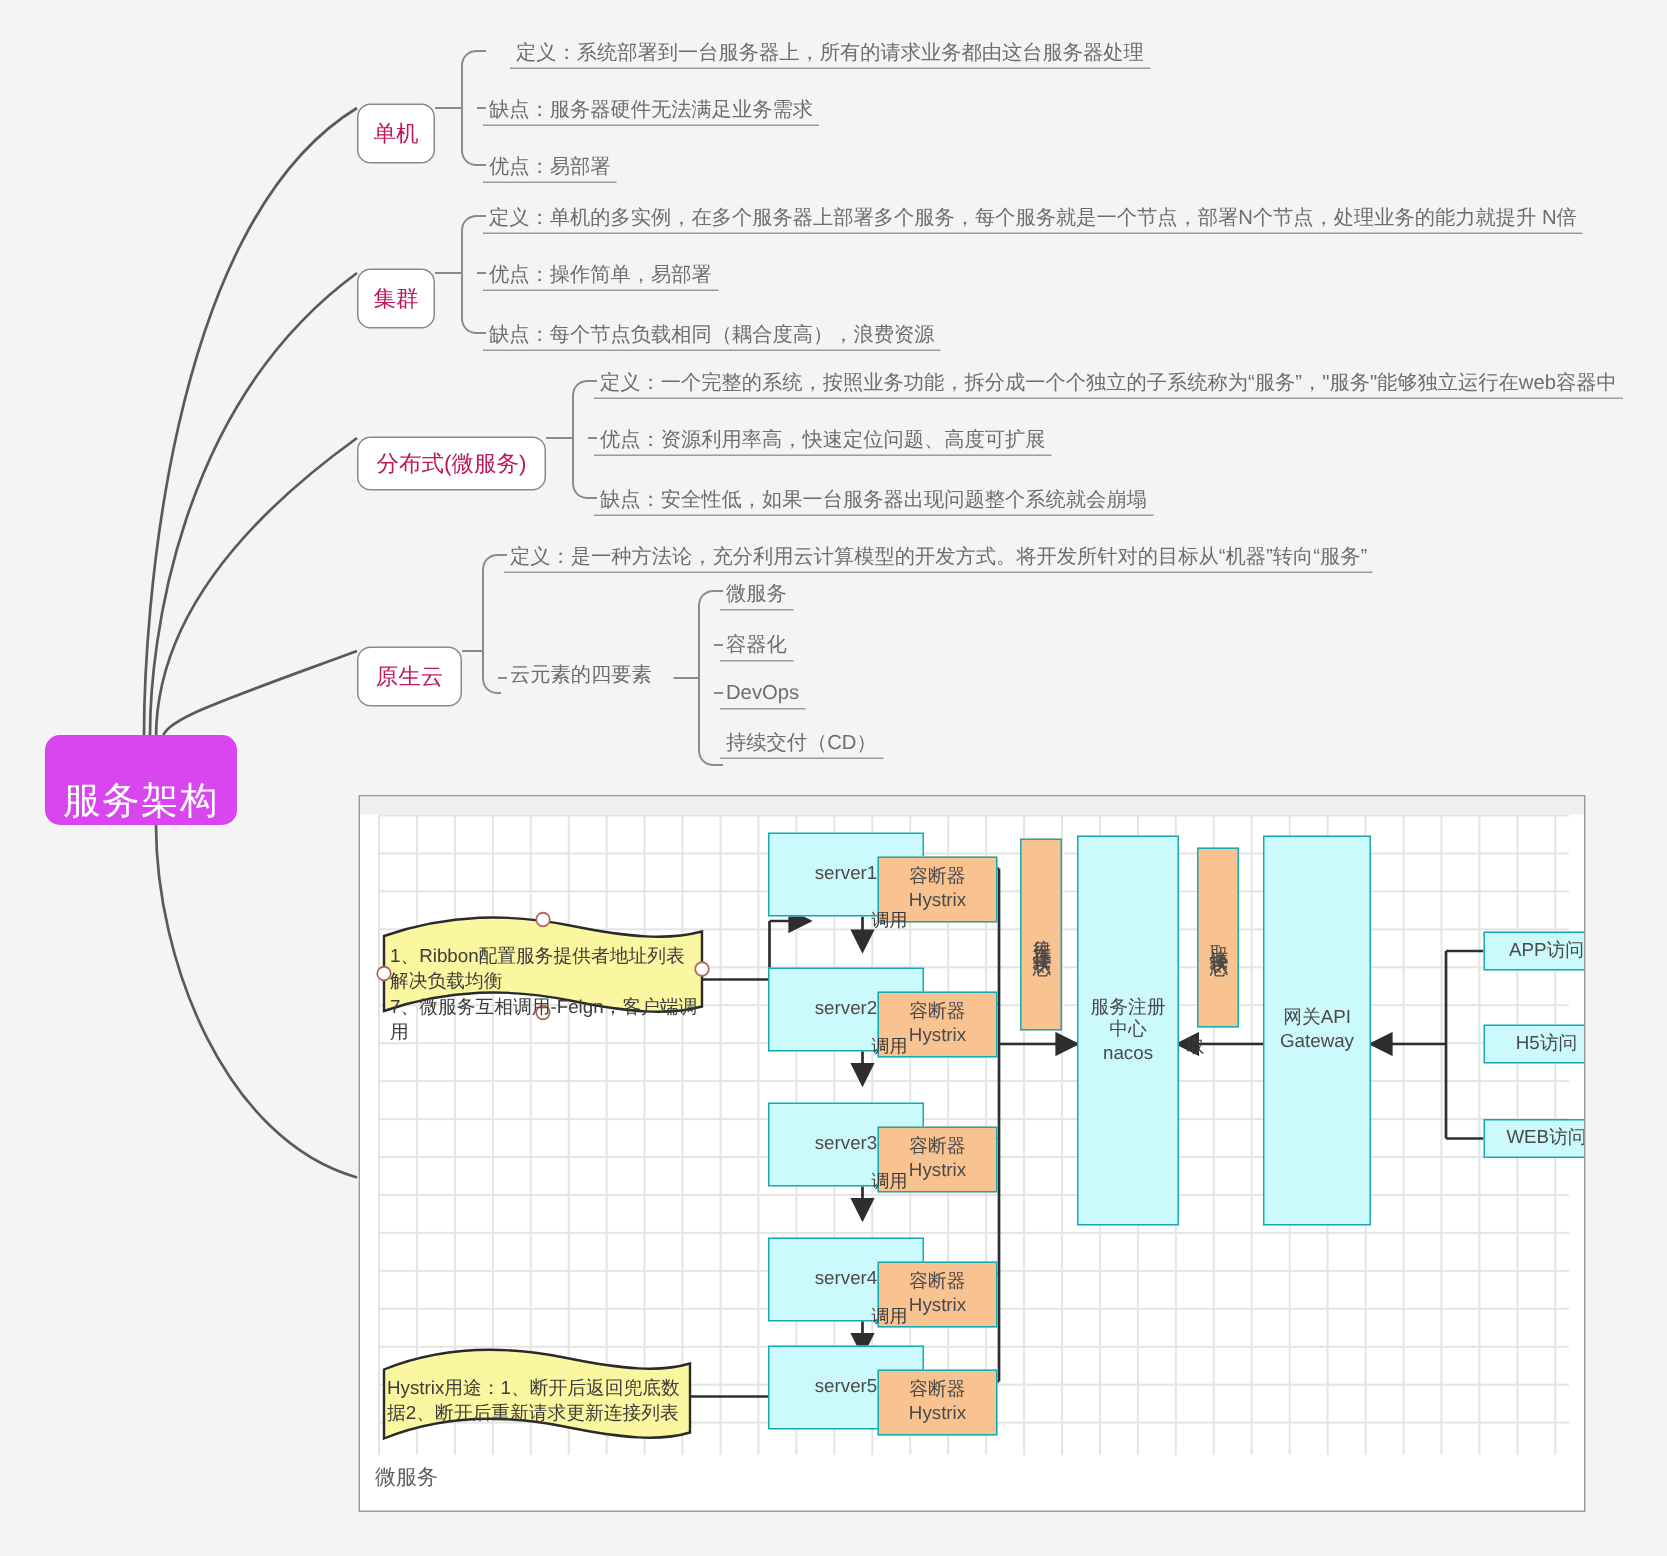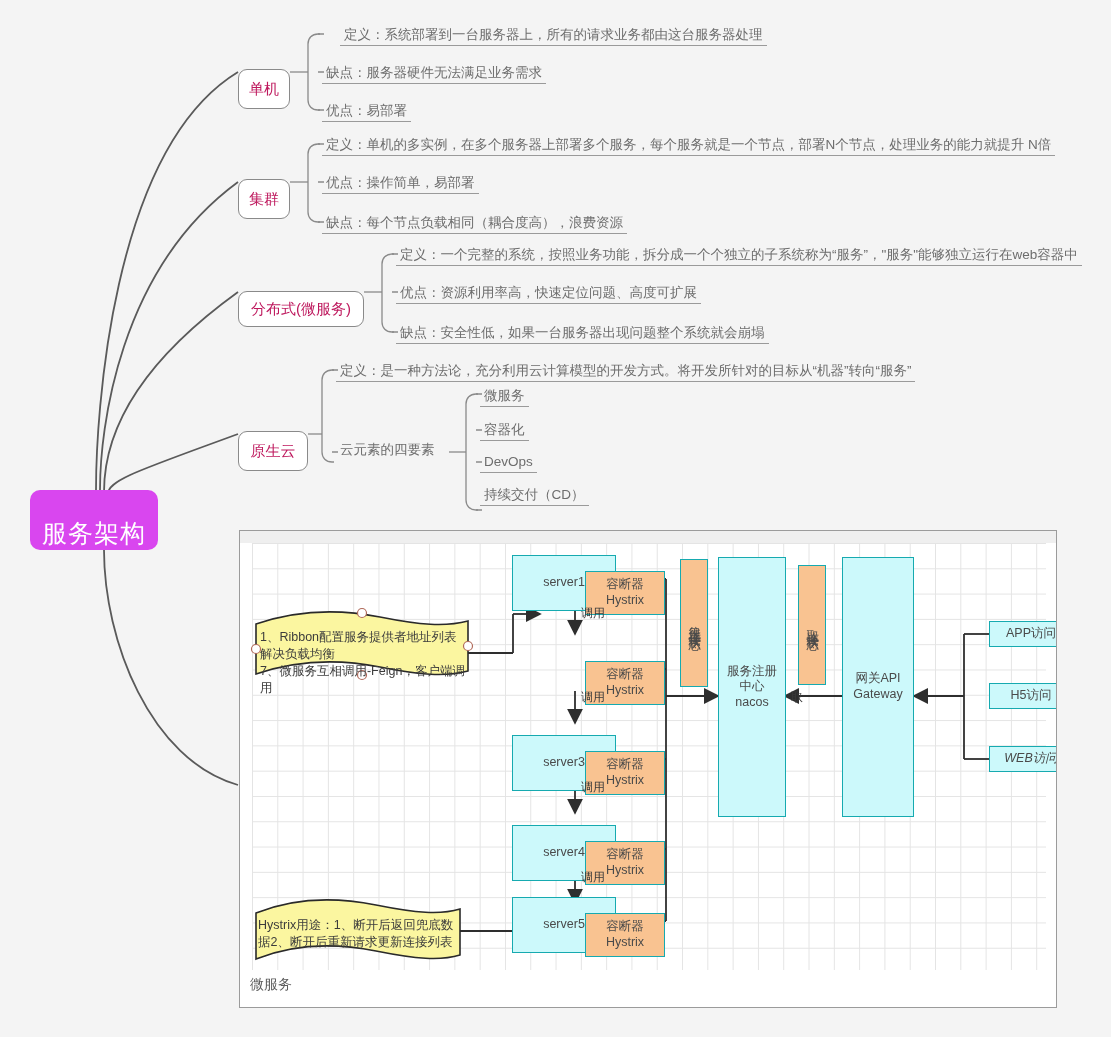--- a/index.html
+++ b/index.html
@@ -238,20 +238,23 @@
     </svg>
 
     <div class="dbox srv" style="left:272px;top:24px;width:104px;height:56px;">
       <span class="srv-label">server1</span>
     </div>
     <div class="dbox orange" style="left:345px;top:40px;width:80px;height:44px;white-space:pre-line;">
       <span>容断器
 Hystrix</span>
     </div>
 
+    <div class="dbox srv" style="left:272px;top:114px;width:104px;height:56px;">
+      <span class="srv-label">server2</span>
+    </div>
     <div class="dbox orange" style="left:345px;top:130px;width:80px;height:44px;white-space:pre-line;">
       <span>容断器
 Hystrix</span>
     </div>
 
     <div class="dbox srv" style="left:272px;top:204px;width:104px;height:56px;">
       <span class="srv-label">server3</span>
     </div>
     <div class="dbox orange" style="left:345px;top:220px;width:80px;height:44px;white-space:pre-line;">
       <span>容断器
@@ -298,21 +301,21 @@
       <span>网关API
 Gateway</span>
     </div>
 
     <div class="dbox" style="left:749px;top:90px;width:84px;height:26px;">
       <span>APP访问</span>
     </div>
     <div class="dbox" style="left:749px;top:152px;width:84px;height:26px;">
       <span>H5访问</span>
     </div>
-    <div class="dbox" style="left:749px;top:215px;width:84px;height:26px;font-style:italic;">
+    <div class="dbox" style="left:749px;top:215px;width:84px;height:26px;">
       <span>WEB访问</span>
     </div>
 
     <div class="note-text" style="left:20px;top:98px;width:205px;">1、Ribbon配置服务提供者地址列表解决负载均衡
 7、微服务互相调用-Feign，客户端调用</div>
     <div class="note-text" style="left:18px;top:386px;width:200px;">Hystrix用途：1、断开后返回兜底数据2、断开后重新请求更新连接列表</div>
 
     <div id="panel-caption">微服务</div>
   </div>
 

